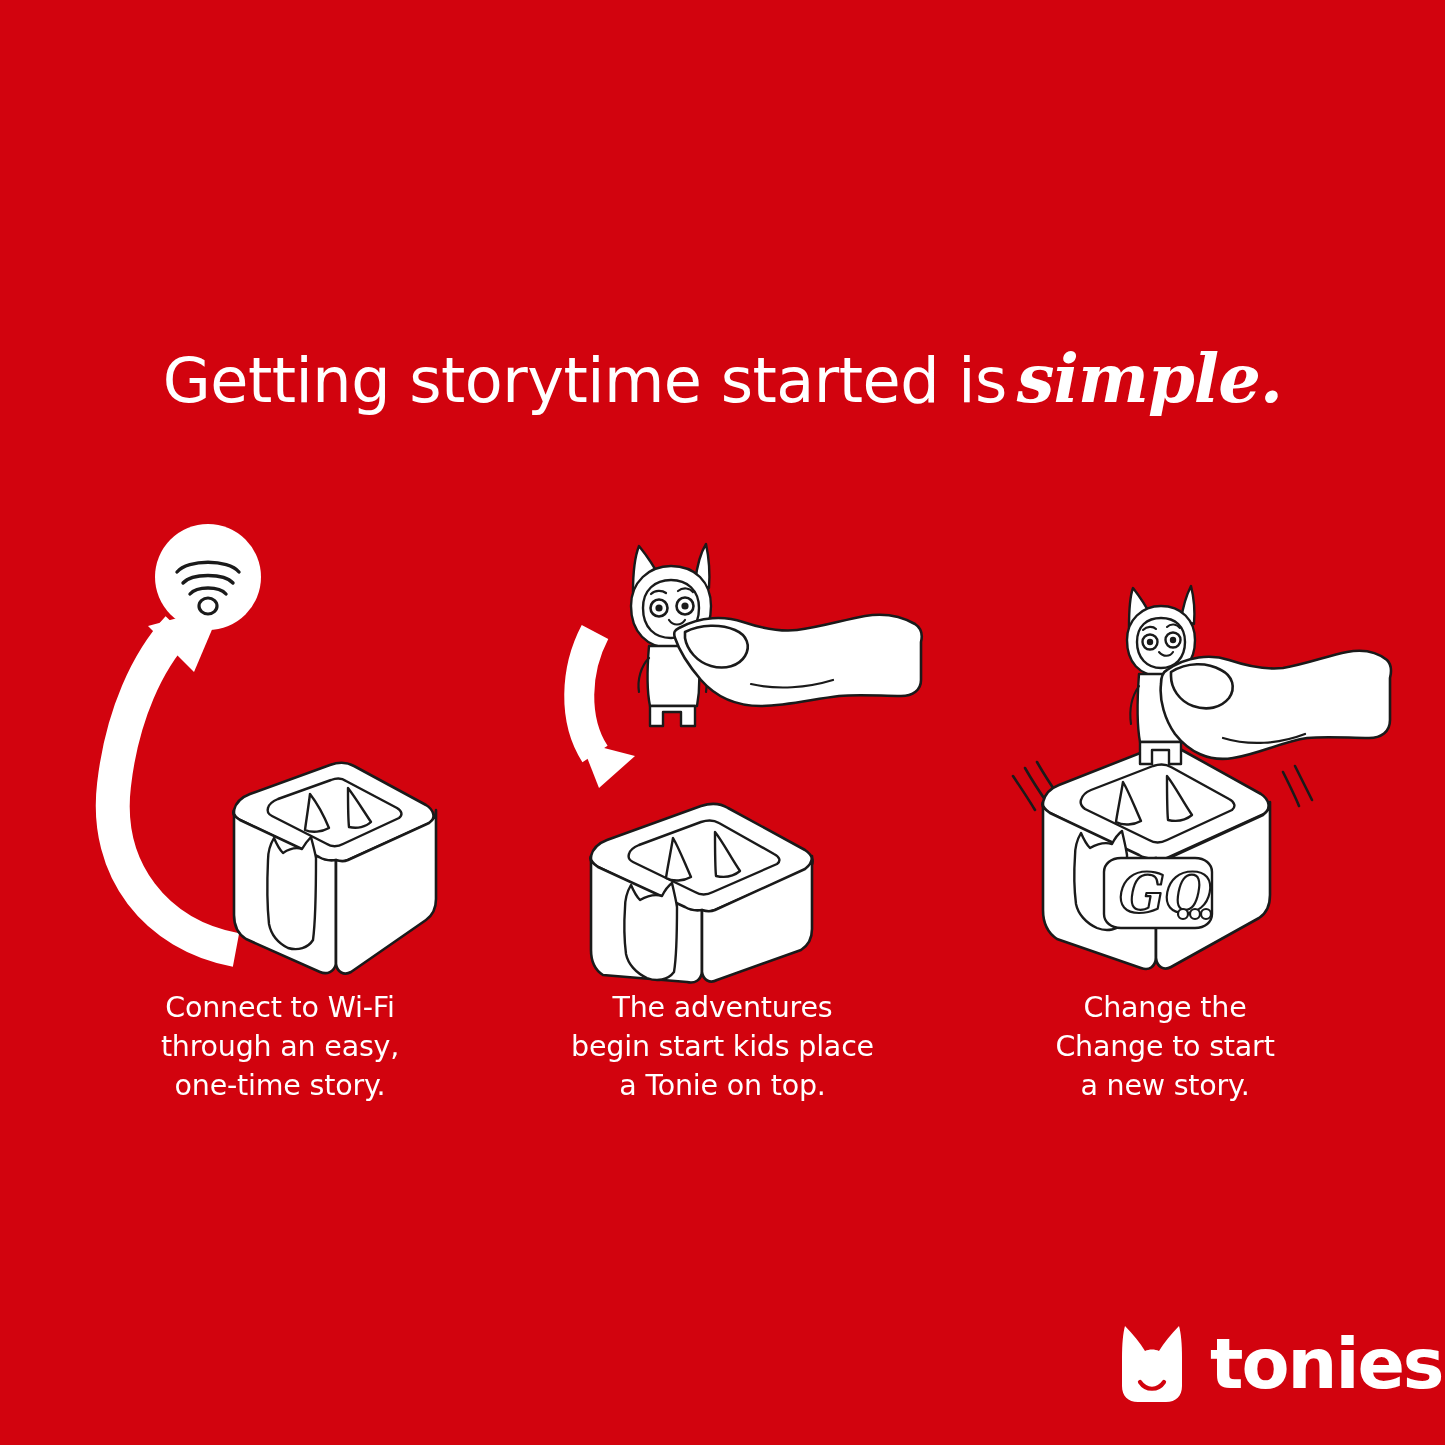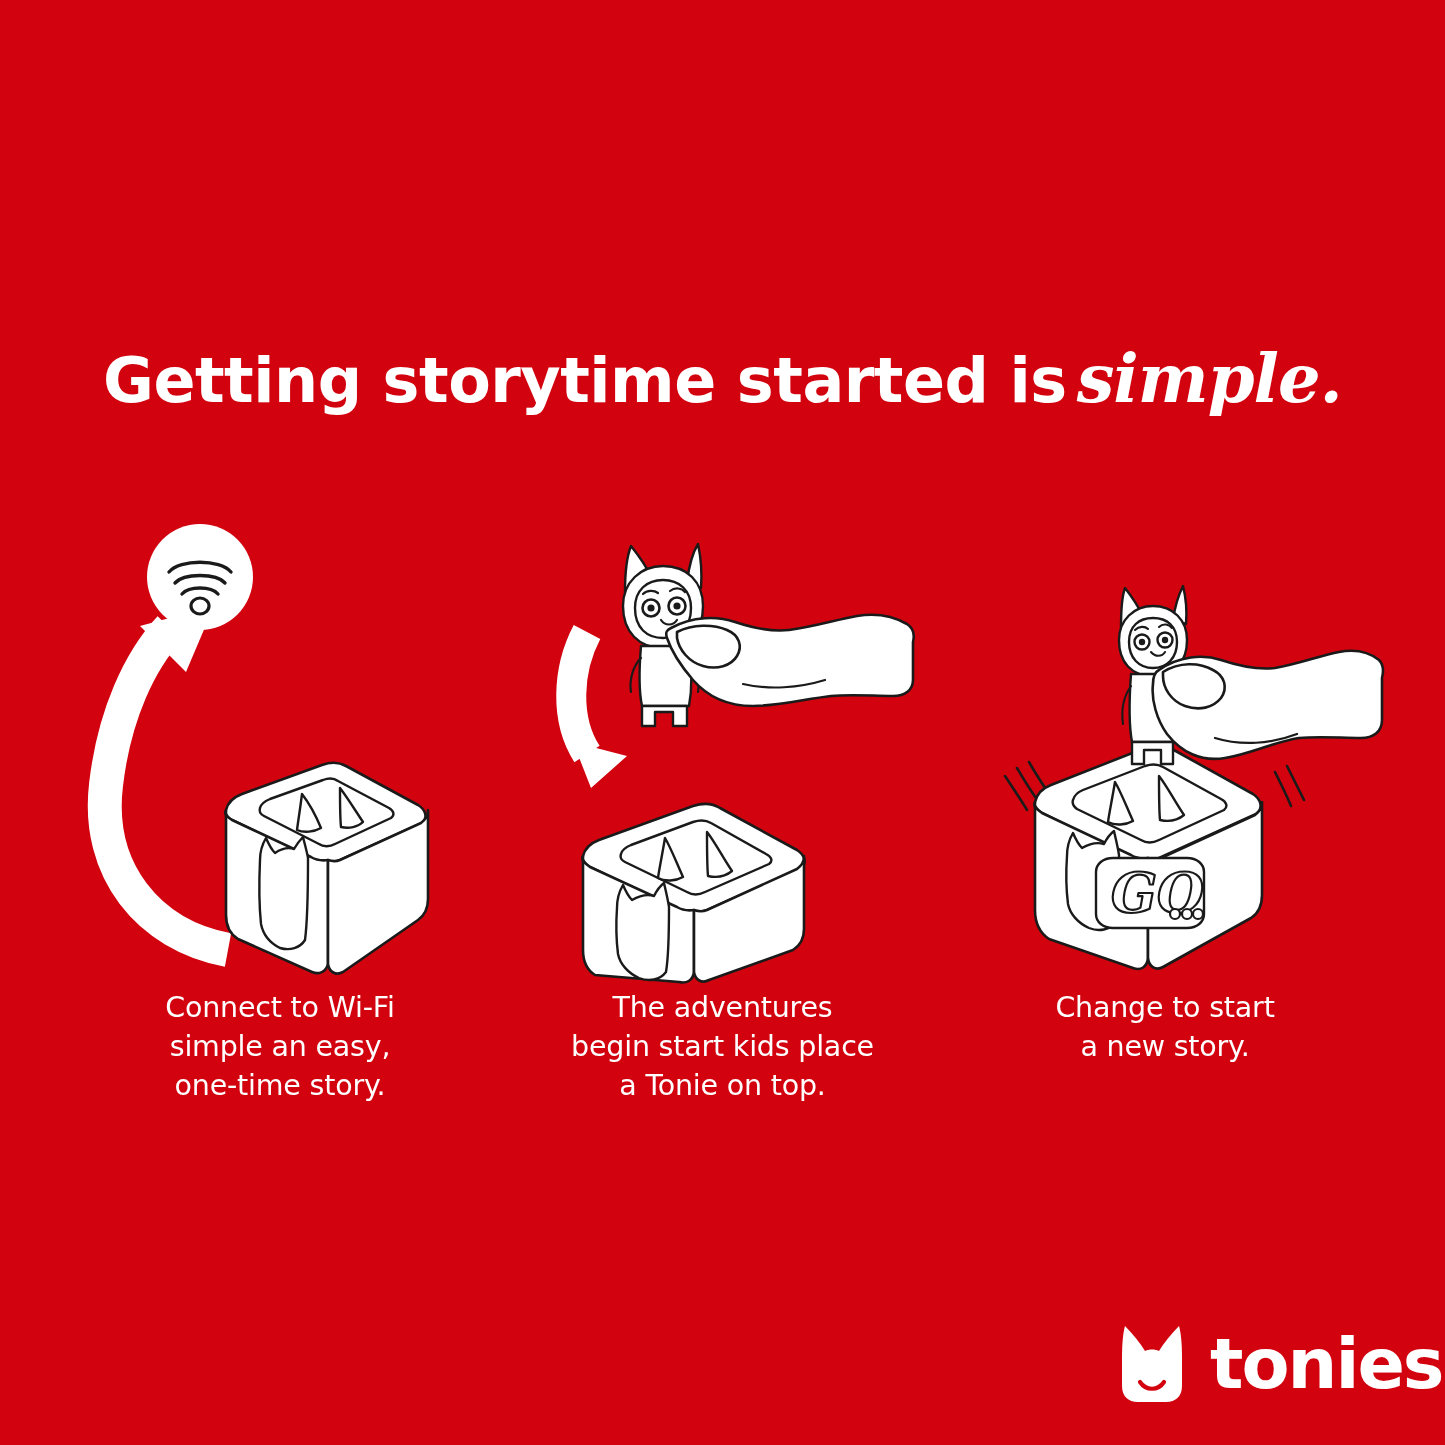--- a/index.html
+++ b/index.html
@@ -26,21 +26,21 @@
     left: 0;
     top: 345px;
     width: 1445px;
     text-align: center;
     color: #ffffff;
     white-space: nowrap;
   }
   #headline .hl-main {
     font-family: "DejaVu Sans", sans-serif;
     font-size: 62px;
-    font-weight: bold;
+    font-weight: normal;
     letter-spacing: -0.5px;
     line-height: 1;
     vertical-align: baseline;
   }
   #headline .hl-accent {
     font-family: "DejaVu Serif", serif;
     font-size: 67px;
     font-weight: bold;
     font-style: italic;
     letter-spacing: -1px;
@@ -60,21 +60,21 @@
     align-items: flex-start;
     justify-content: space-between;
   }
   .panel {
     position: relative;
     width: 420px;
     height: 600px;
   }
   .panel-art {
     position: absolute;
-    left: 8px;
+    left: 16px;
     top: 0;
     width: 420px;
     height: 470px;
   }
   .panel-art svg {
     display: block;
     width: 100%;
     height: 100%;
     overflow: visible;
   }
@@ -182,21 +182,21 @@
                        C 203 329, 210 327, 216 329 C 219 324, 222 320, 225 317
                        C 227 325, 229 332, 230 338 C 230 378, 229 405, 227 420
                        C 222 428, 212 431, 202 428 C 192 423, 185 414, 183 404
                        C 181 385, 181 362, 182 340 Z" fill="#ffffff" stroke-width="2.4"></path>
             </g>
           </g>
         </svg>
       </div>
       <div class="panel-caption">
         <span class="cap-line">Connect to Wi-Fi</span>
-        <span class="cap-line">simple an easy,</span>
+        <span class="cap-line">through an easy,</span>
         <span class="cap-line">one-time story.</span>
       </div>
     </div>
 
     <div class="panel">
       <div class="panel-art">
         <svg viewBox="0 0 420 470" xmlns="http://www.w3.org/2000/svg">
           <g fill="none" stroke="#1a1a1a" stroke-width="2.6" stroke-linecap="round" stroke-linejoin="round">
 
             <g>
@@ -355,20 +355,21 @@
                        C 310 222, 288 234, 262 238 C 238 242, 218 232, 204 214
                        C 194 200, 188 180, 190 164 C 190 156, 192 152, 196 150 Z" fill="#ffffff" stroke-width="2.6"></path>
               <path d="M200 152 C 216 142, 236 142, 250 150 C 262 156, 265 168, 258 178
                        C 250 188, 236 191, 222 186 C 208 181, 200 168, 200 156 Z" fill="#ffffff" stroke-width="2.6"></path>
               <path d="M252 218 C 278 226, 308 224, 334 214" stroke-width="2.2"></path>
             </g>
           </g>
         </svg>
       </div>
       <div class="panel-caption">
+        <span class="cap-line">Change the</span>
         <span class="cap-line">Change to start</span>
         <span class="cap-line">a new story.</span>
       </div>
     </div>
 
   </div>
 
   <div id="logo">
     <span id="logo-mark">
       <svg viewBox="0 0 68 80" xmlns="http://www.w3.org/2000/svg">

